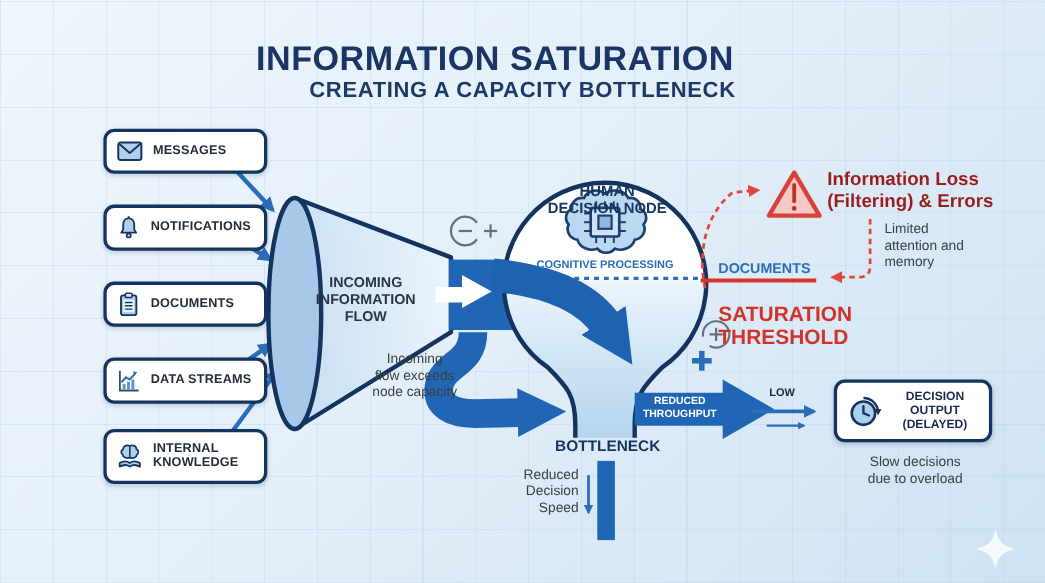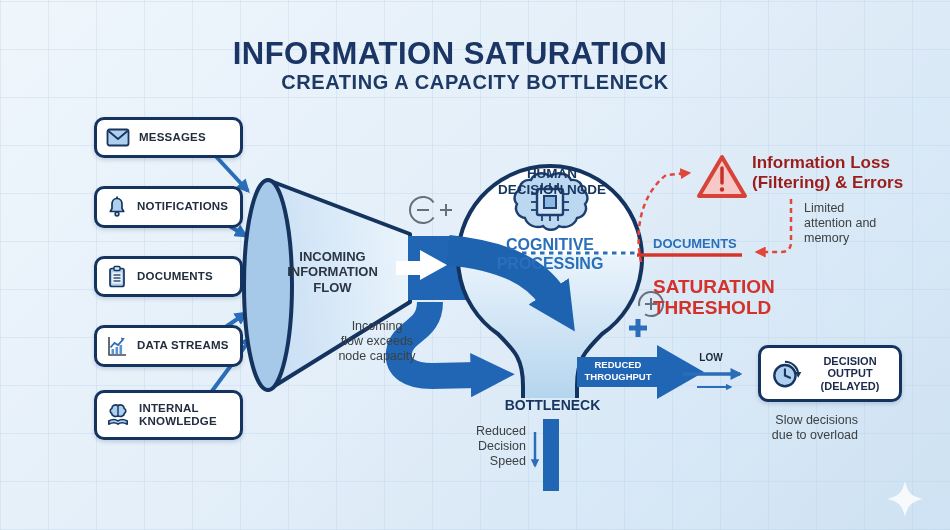--- a/index.html
+++ b/index.html
@@ -210,21 +210,21 @@
 
   <div class="txt center" style="left:280px; top:249px; width:105px; font-size:13px; font-weight:600; color:#2b3642;">INCOMING
 INFORMATION
 FLOW</div>
   <div class="txt gray center" style="left:322px; top:319px; width:110px;">Incoming
 flow exceeds
 node capacity</div>
 
   <div class="txt navy-bold center" style="left:472px; top:126px; width:160px; font-size:13.5px;margin-top:40px;">HUMAN
 DECISION NODE</div>
-  <div class="txt center" style="left:460px; top:236px; width:180px; font-size:16px; font-weight:700; color:#2a6fba;">COGNITIVE PROCESSING</div>
+  <div class="txt center" style="left:460px; top:236px; width:180px; font-size:10px; font-weight:700; color:#2a6fba;">COGNITIVE PROCESSING</div>
   <div class="txt" style="left:653px; top:236px; font-size:13px; font-weight:700; color:#2a6fba;">DOCUMENTS</div>
   <div class="txt" style="left:653px; top:276px; font-size:19px; font-weight:700; color:#d2322a; line-height:1.12;">SATURATION
 THRESHOLD</div>
 
   <div class="txt" style="left:752px; top:153px; font-size:17px; font-weight:700; color:#9b1d1b;">Information Loss
 (Filtering) &amp; Errors</div>
   <div class="txt gray" style="left:804px; top:201px;">Limited
 attention and
 memory</div>
 
@@ -240,16 +240,16 @@
     <svg width="34" height="34" viewBox="0 0 32 32">
       <path d="M15,4.5 A12.5,12.5 0 0 1 27.5,16" fill="none" stroke="#16355f" stroke-width="2"></path>
       <polygon points="24.6,14 30.4,14 27.5,19.6" fill="#16355f"></polygon>
       <circle cx="15" cy="17.5" r="10" fill="#aecfee" stroke="#16355f" stroke-width="2.2"></circle>
       <path d="M15,11.5 L15,17.5 L19.8,19.5" fill="none" stroke="#16355f" stroke-width="2" stroke-linecap="round"></path>
     </svg>
     <span class="out-label">DECISION
 OUTPUT
 (DELAYED)</span>
   </div>
-  <div class="txt gray center" style="left:718px; top:413px; width:140px;text-align:right;">Slow decisions
+  <div class="txt gray center" style="left:762px; top:413px; width:140px;">Slow decisions
 due to overload</div>
 
 </div>
 
 </body></html>

